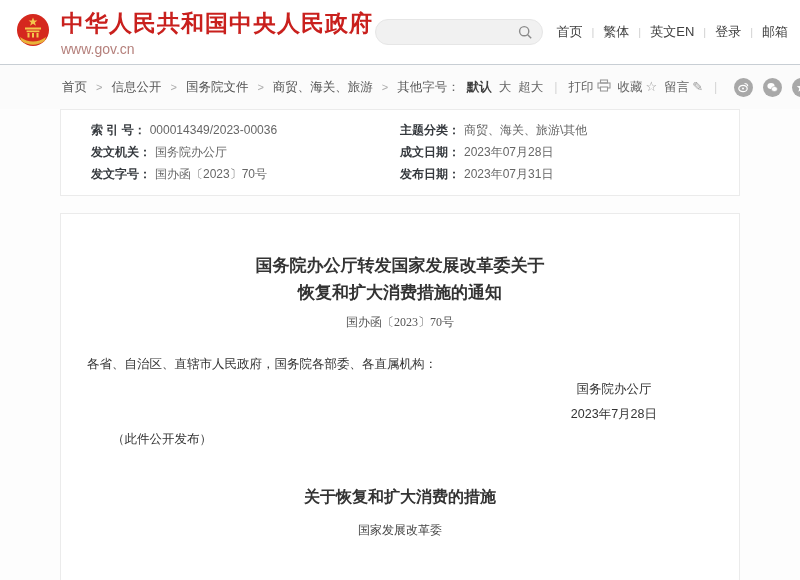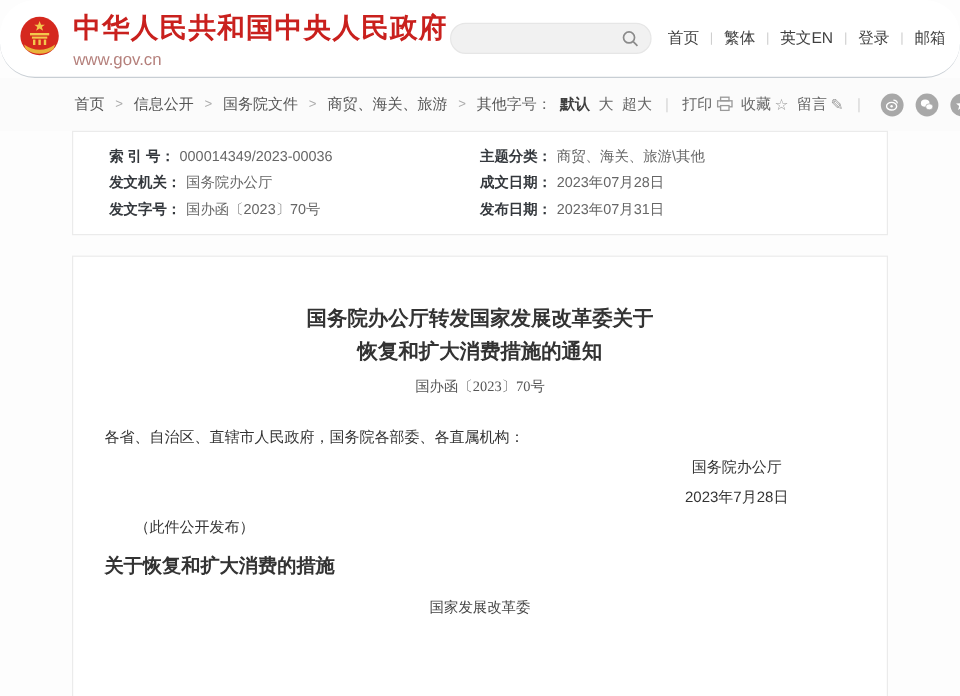--- a/index.html
+++ b/index.html
@@ -1,21 +1,21 @@
 <!DOCTYPE html>
 <html><head>
 <meta charset="utf-8">
 <style>
   * { margin:0; padding:0; box-sizing:border-box; }
   html,body { width:800px; height:580px; overflow:hidden; background:#fdfdfd;
     font-family:"Liberation Sans","DejaVu Sans",sans-serif; }
 
   
   .header { height:65px; background:#fff; border-bottom:1px solid #c8ced4;
-    display:flex; align-items:center;border-radius:29px; }
+    display:flex; align-items:center; }
   .brand { display:flex; align-items:center; gap:8px; margin-left:13px; }
   .brand-text .site-title { color:#c9201d; font-size:23px; font-weight:bold; letter-spacing:1px; }
   .brand-text .site-url { color:#b5807c; font-size:14px; margin-top:2px; }
   .search-box { margin-left:auto; width:168px; height:26px; background:#f1f1f1;
     border:1px solid #e6e6e6; border-radius:14px; position:relative; display:flex; align-items:center; }
   .search-box input { border:none; background:transparent; outline:none; width:130px;
     margin-left:12px; font-size:12px; color:#555; }
   .search-box .mag { position:absolute; right:9px; top:5px; }
   .top-nav { display:flex; align-items:center; gap:9px; margin:0 12px 0 14px;
     font-size:13px; color:#404040; }
@@ -24,21 +24,21 @@
 
   
   .toolbar { height:44px; display:flex; align-items:center; background:#fbfbfb;
     padding:0 62px; font-size:12.5px; color:#666; }
   .breadcrumb { display:flex; align-items:center; gap:9px; }
   .breadcrumb .crumb { color:#555; cursor:pointer; white-space:nowrap; }
   .breadcrumb .crumb-sep { color:#aaa; font-size:11px; }
   .toolbar-right { margin-left:auto; display:flex; align-items:center; gap:7px; white-space:nowrap; }
   .fs-default { color:#404040; font-weight:bold; }
   .tool-sep { color:#d5d5d5; margin:0 4px; }
-  .tool-item { display:flex; align-items:flex-end; gap:3px; cursor:pointer; color:#666; }
+  .tool-item { display:flex; align-items:flex-start; gap:3px; cursor:pointer; color:#666; }
   .glyph { color:#9a9a9a; font-size:13px; }
   .share-circles { display:flex; gap:10px; margin-left:6px; }
   .share-circle { width:19px; height:19px; border-radius:50%; background:#a8a8a8;
     display:flex; align-items:center; justify-content:center; cursor:pointer; }
 
   
   .meta-box { margin:0 60px; background:#fff; border:1px solid #ebebeb;
     padding:9px 0 10px; font-size:12px; }
   .meta-grid { display:grid; grid-template-columns:50% 50%; }
   .meta-cell { display:flex; line-height:22px; padding-right:10px; }
@@ -49,21 +49,21 @@
 
   
   .doc-box { margin:17px 60px 0; background:#fff; border:1px solid #ebebeb;
     padding:27px 26px 60px; height:420px; }
   .serif { font-family:"Liberation Serif","DejaVu Serif",serif; }
   .doc-title { text-align:center; font-weight:bold; font-size:17px; line-height:27px; color:#333;margin-top:11px; }
   .doc-number { text-align:center; font-size:12px; color:#555; margin-top:8px; }
   .doc-body { margin-top:21px; font-size:12.5px; line-height:25px; color:#333; }
   .indent { text-indent:2em; }
   .signature { width:fit-content; margin:0 56px 0 auto; text-align:center; line-height:25px; }
-  .attach-title { font-weight:bold; font-size:16px; color:#333; margin-top:8px; }
+  .attach-title { text-align:center; font-weight:bold; font-size:16px; color:#333; margin-top:32px; }
   .attach-byline { text-align:center; font-size:12px; color:#444; margin-top:9px; }
 </style>
 </head>
 <body>
 
 <div class="header">
   <div class="brand">
     <span>
       <svg width="40" height="40" viewBox="0 0 40 40">
         <circle cx="20" cy="20" r="16" fill="#d5281e"></circle>

